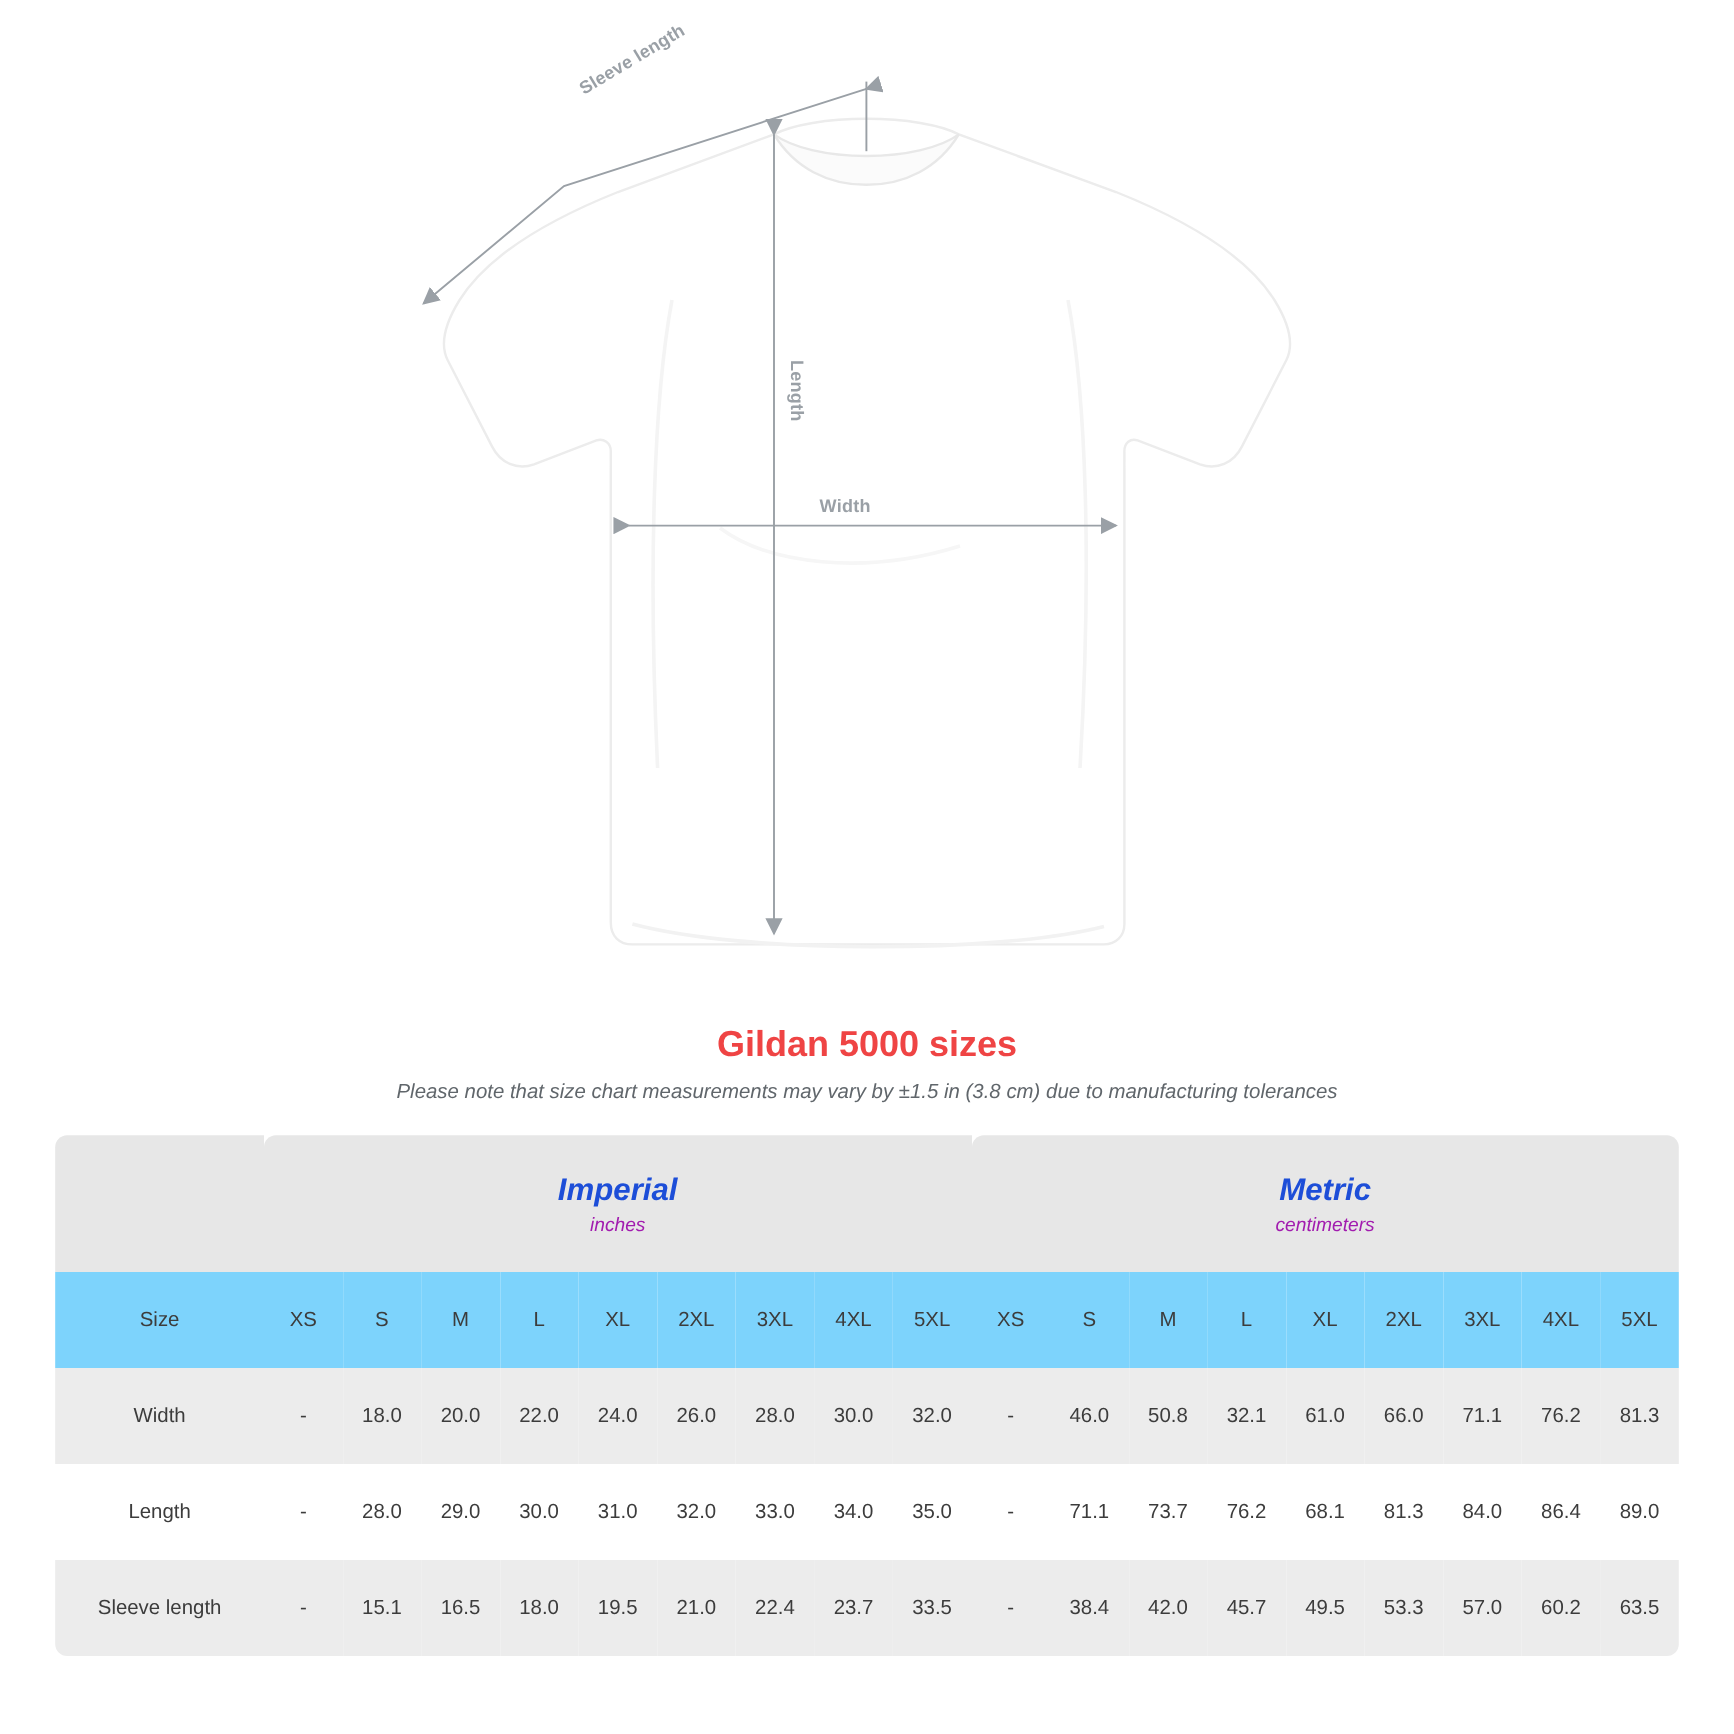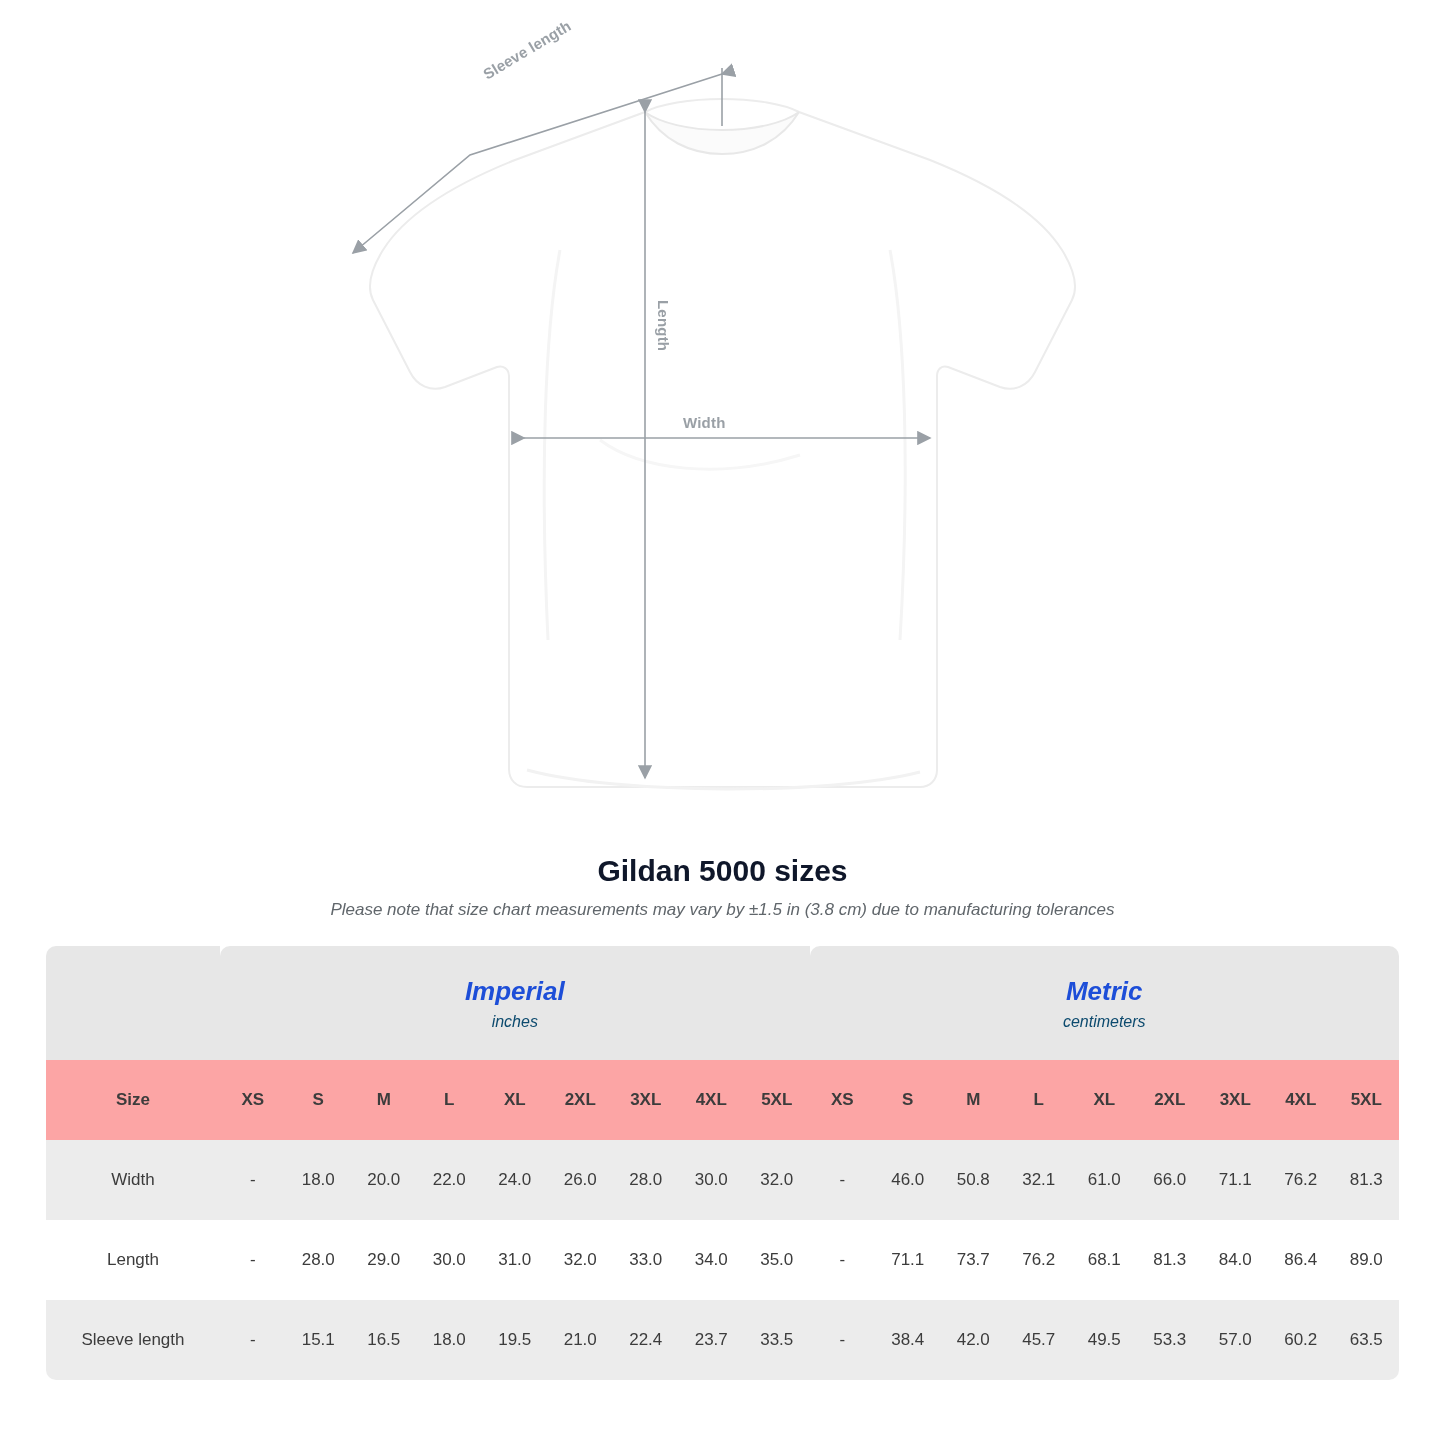--- a/index.html
+++ b/index.html
@@ -52,21 +52,21 @@
   .label-width {
     left: 683px;
     top: 414px;
   }
 
   
   .heading {
     text-align: center;
     font-size: 30px;
     font-weight: bold;
-    color: #0f172a;
+    color: #ef4444;
     margin-top: 24px;
   }
   .subheading {
     text-align: center;
     font-size: 17px;
     font-style: italic;
     color: #60666b;
     margin-top: 12px;
   }
 
@@ -94,32 +94,32 @@
   }
   .unit-title {
     font-size: 26px;
     font-weight: bold;
     font-style: italic;
     color: #1d4ed8;
   }
   .unit-sub {
     font-size: 16px;
     font-style: italic;
-    color: #0c4a6e;
+    color: #a21caf;
     margin-top: 6px;
   }
   .corner-tl { background: #e7e7e7; border-top-left-radius: 10px; }
   .corner-tr { background: #e7e7e7; border-top-right-radius: 10px; }
 
   tr.row-size td {
     height: 78px;
-    font-weight: bold;
+    font-weight: normal;
     font-size: 17px;
     color: #3c3c3c;
-    background: #fca5a5;
+    background: #7dd3fc;
   }
   tr.row-shade td {
     background: #ececec;
     height: 78px;
   }
   tr.row-plain td {
     background: #ffffff;
     height: 78px;
   }
   td.rowhead {

